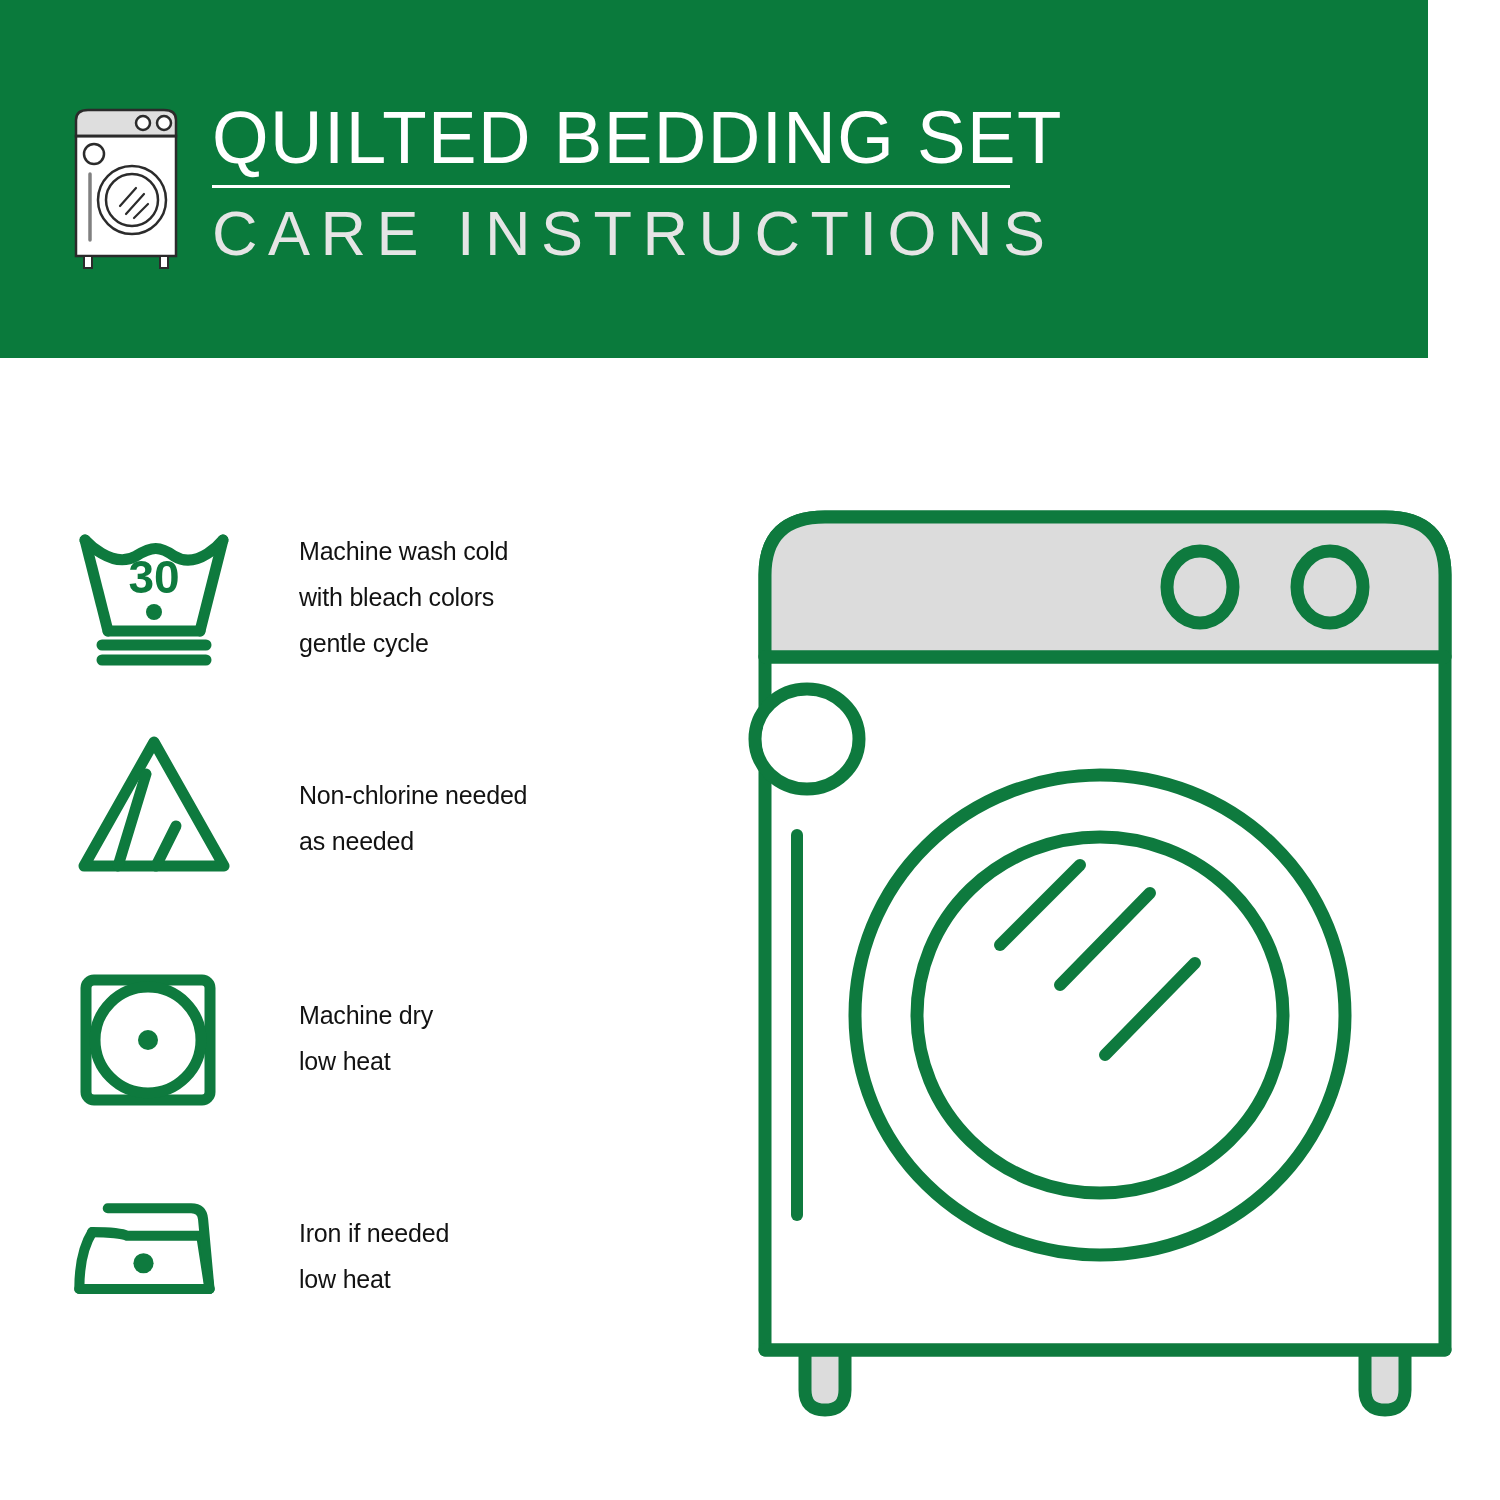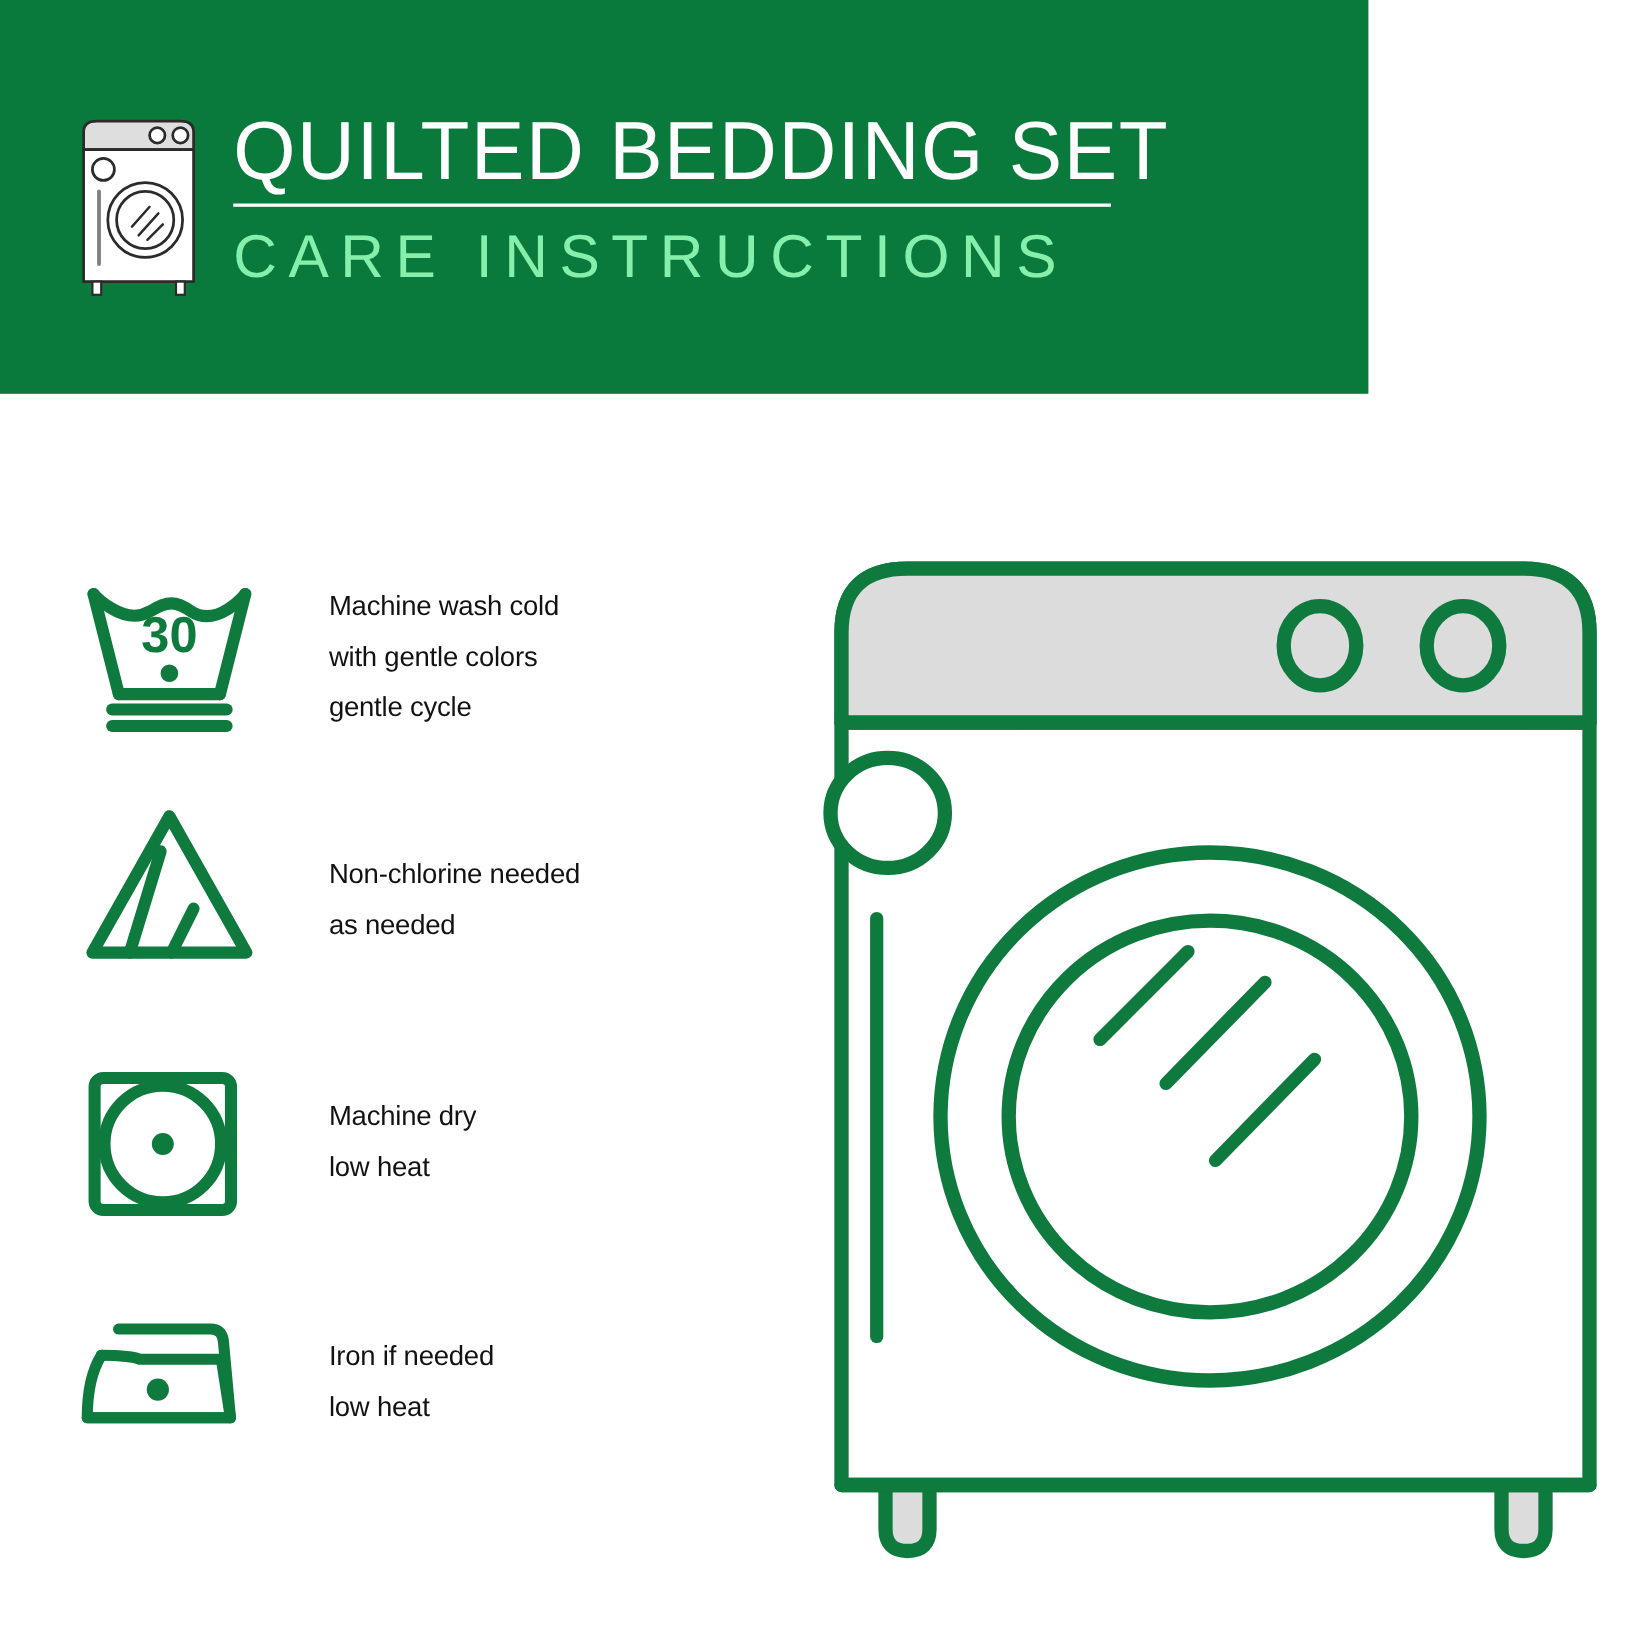--- a/index.html
+++ b/index.html
@@ -18,21 +18,21 @@
     width: 1500px;
     height: 1500px;
     background: #ffffff;
   }
 
   
   .header {
     position: absolute;
     left: 0;
     top: 0;
-    width: 1244px;
+    width: 1428px;
     height: 358px;
     background: #0a7a3c;
     display: flex;
     align-items: center;
   }
   .header-logo {
     position: absolute;
     left: 62px;
     top: 100px;
     width: 140px;
@@ -57,24 +57,24 @@
   }
   .title-rule {
     width: 798px;
     height: 3px;
     background: #ffffff;
     margin-top: 6px;
     margin-bottom: 10px;
   }
   .title-sub {
     font-family: "Liberation Sans", sans-serif;
-    font-size: 55px;
+    font-size: 63px;
     line-height: 70px;
     font-weight: 400;
-    color: #86efac;
+    color: #e5e5e5;
     letter-spacing: 10.5px;
     white-space: nowrap;
   }
 
   
   .care-list {
     position: absolute;
     left: 0;
     top: 358px;
     width: 740px;
@@ -175,21 +175,21 @@
             <path d="M36 107 L 128 107"></path>
             <path d="M30 121 L 134 121"></path>
             <path d="M30 136 L 134 136"></path>
           </g>
           <text x="82" y="69" text-anchor="middle" font-family="Liberation Sans, sans-serif" font-size="46" font-weight="700" fill="#0e7a3e">30</text>
           <circle cx="82" cy="88" r="8" fill="#0e7a3e"></circle>
         </svg>
       </div>
       <div class="care-label">
         <div>Machine wash cold</div>
-        <div>with gentle colors</div>
+        <div>with bleach colors</div>
         <div>gentle cycle</div>
       </div>
     </div>
 
     <div class="care-row care-row-2">
       <div class="care-symbol">
         <svg width="165" height="150" viewBox="0 0 165 150" xmlns="http://www.w3.org/2000/svg">
           <g fill="none" stroke="#0e7a3e" stroke-width="11" stroke-linecap="round" stroke-linejoin="round">
             <path d="M82 12 L 152 136 L 12 136 Z"></path>
             <path d="M74 44 L 46 136"></path>

